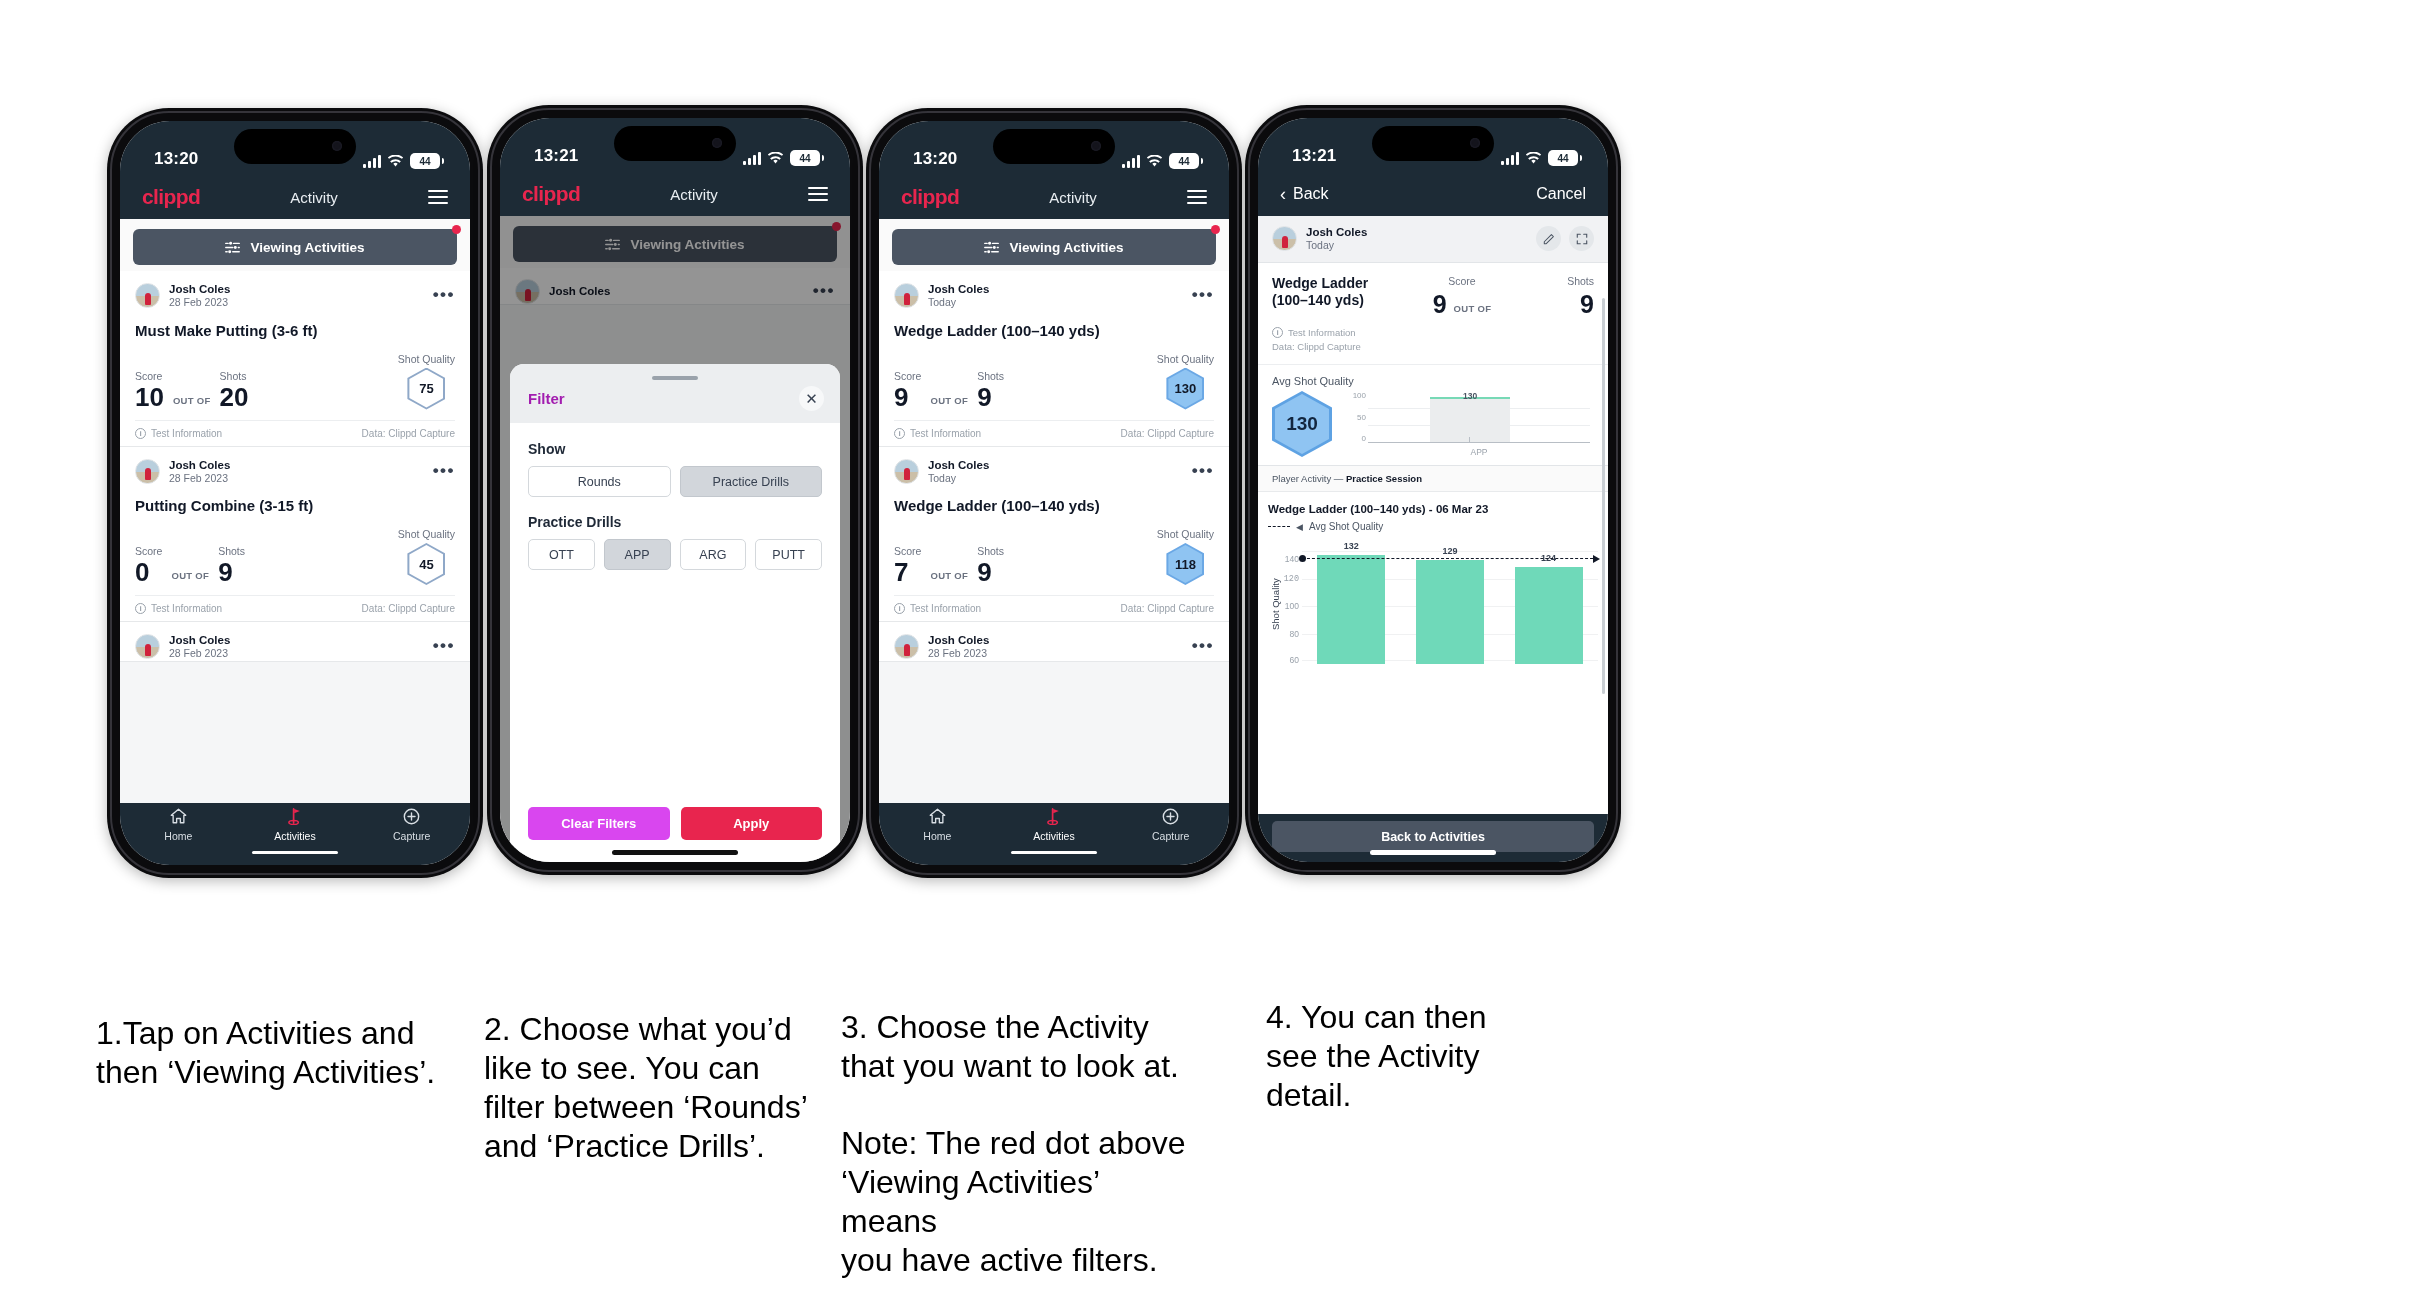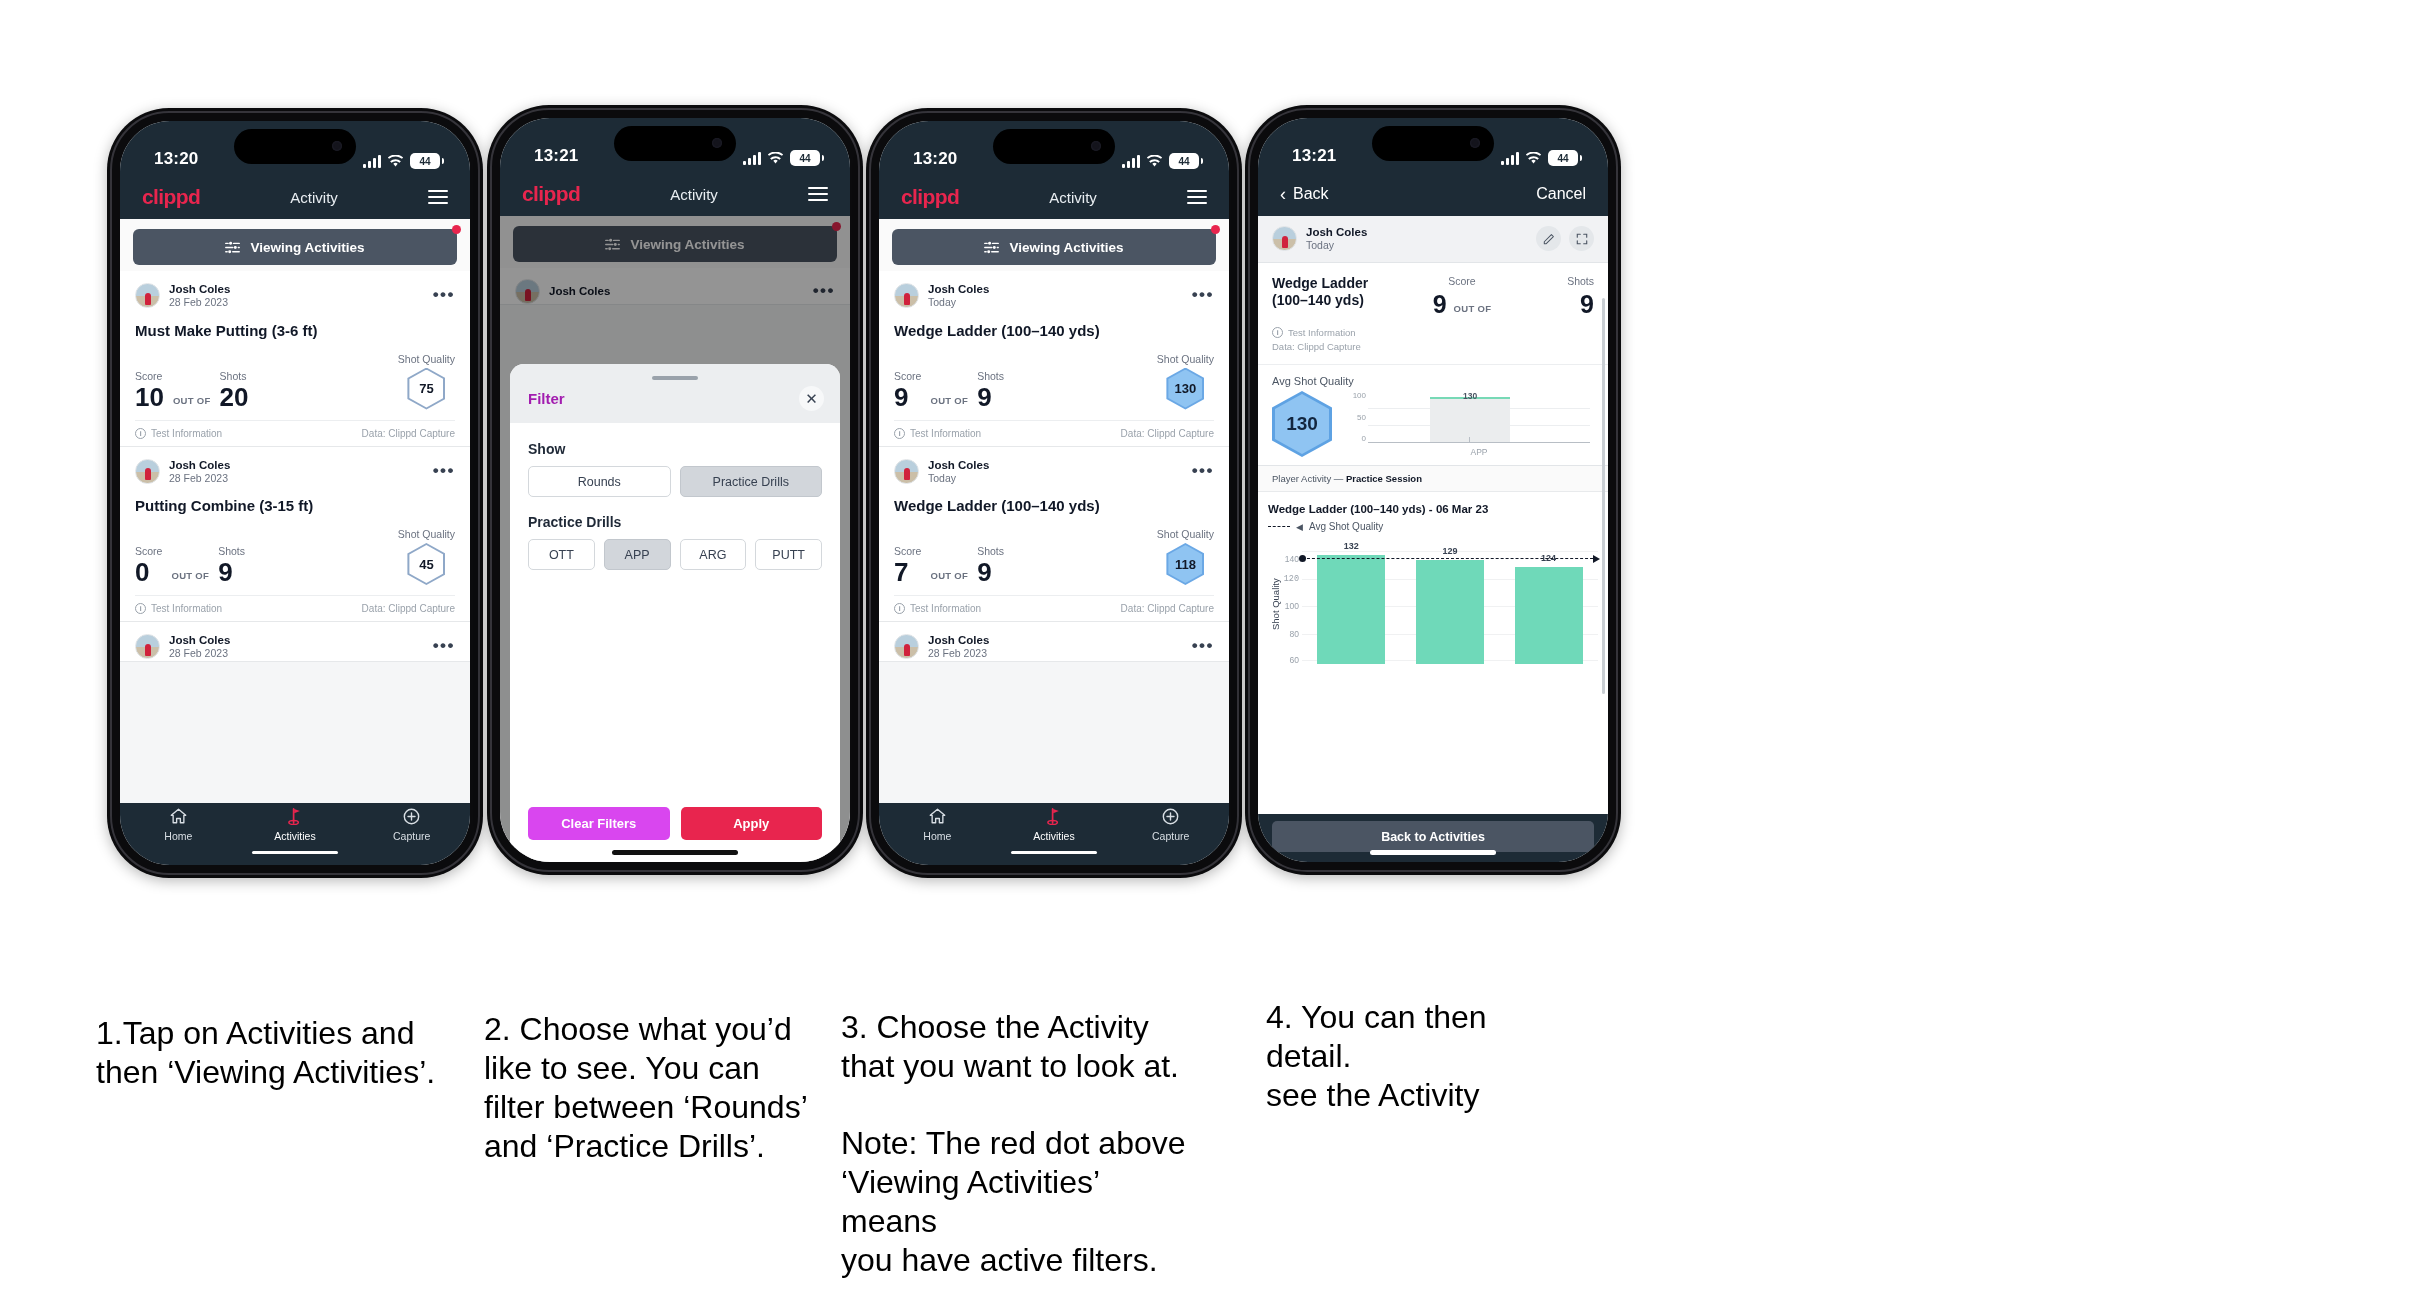--- a/index.html
+++ b/index.html
@@ -903,17 +903,17 @@
     <div>3. Choose the Activity</div>
     <div>that you want to look at.</div>
     <div style="height:38px;"></div>
     <div>Note: The red dot above</div>
     <div>‘Viewing Activities’ means</div>
     <div>you have active filters.</div>
   </div>
 
   <div class="caption" style="left:1266px; top:998px; width:330px;">
     <div>4. You can then</div>
+    <div>see the Activity</div>
     <div>detail.</div>
-    <div>see the Activity</div>
   </div>
 
 </div>
 
 </body></html>

